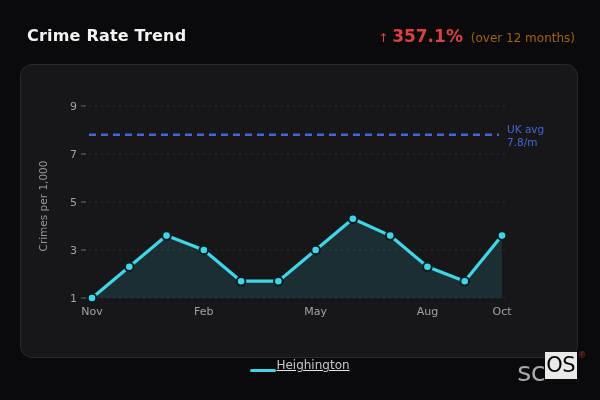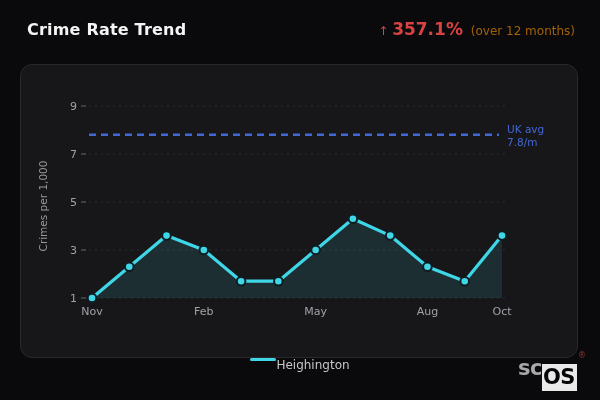--- a/index.html
+++ b/index.html
@@ -6,24 +6,24 @@
   html, body { width: 600px; height: 400px; }
   body {
     position: relative;
     background: #0a0a0d;
     font-family: "DejaVu Sans", "Liberation Sans", sans-serif;
     overflow: hidden;
     color: #e8e8ea;
   }
   .header {
     position: absolute;
-    left: 27px; right: 25px; top: 19px;
+    left: 27px; right: 25px; top: 26px;
     display: flex;
     justify-content: space-between;
-    align-items: center;
+    align-items: flex-start;
   }
   .page-title {
     font-size: 16px;
     font-weight: 700;
     color: #f4f4f5;
     letter-spacing: 0.2px;
   }
   .trend { font-size: 12px; white-space: nowrap; }
   .trend .arrow { color: #d84242; font-weight: 400; font-size: 12px; }
   .trend .pct { color: #d84242; font-weight: 700; font-size: 17px; }
@@ -42,36 +42,36 @@
     left: 0; top: 354px; width: 600px; height: 30px;
   }
   .legend {
     position: absolute;
     left: 0; width: 100%; top: 4px;
     display: flex;
     justify-content: center;
     align-items: center;
     gap: 46px;
   }
-  .legend-item { display: flex; align-items: flex-start; cursor: default; }
+  .legend-item { display: flex; align-items: flex-end; cursor: default; text-decoration: underline; }
   .legend-label { font-size: 12px; color: #c6c7ca; }
   .swatch-solid { width: 26px; height: 3px; border-radius: 2px; }
   .swatch-dashed { width: 28px; height: 0; border-top-width: 3px; border-top-style: dashed; }
   .logo {
     position: absolute;
     right: 14px; top: -2px;
     display: flex;
     align-items: flex-start;
     line-height: 1;
   }
-  .logo-prefix { color: #a7a8ab; font-size: 21px; font-weight: 700; letter-spacing: -0.5px; padding-top: 6px; }
+  .logo-prefix { color: #a7a8ab; font-size: 27px; font-weight: 400; letter-spacing: -0.5px; padding-top: 6px; }
   .logo-box {
     background: #e9e9ea; color: #050507;
-    font-size: 21px; font-weight: 700;
-    padding: 3px 2px 3px 1px; letter-spacing: -0.5px; margin-top: 12px;
+    font-size: 21px; font-weight: 400;
+    padding: 3px 2px 3px 1px; letter-spacing: -0.5px;
   }
   .logo-reg { color: #8e3a2e; font-size: 8px; margin-left: 1px; }
 </style>
 </head>
 <body>
 
 <div class="header">
   <div class="page-title">Crime Rate Trend</div>
   <div class="trend">
     <span class="arrow">↑</span>

